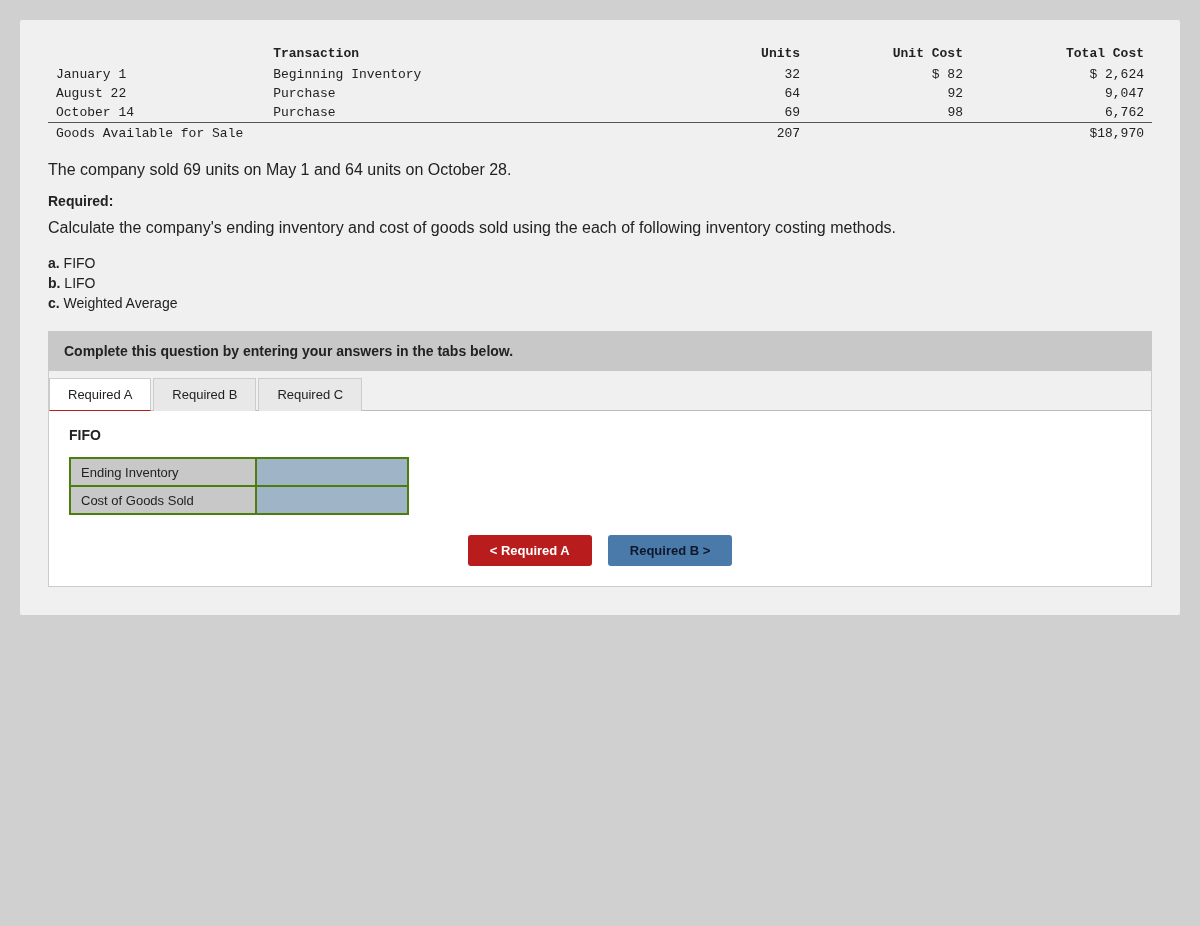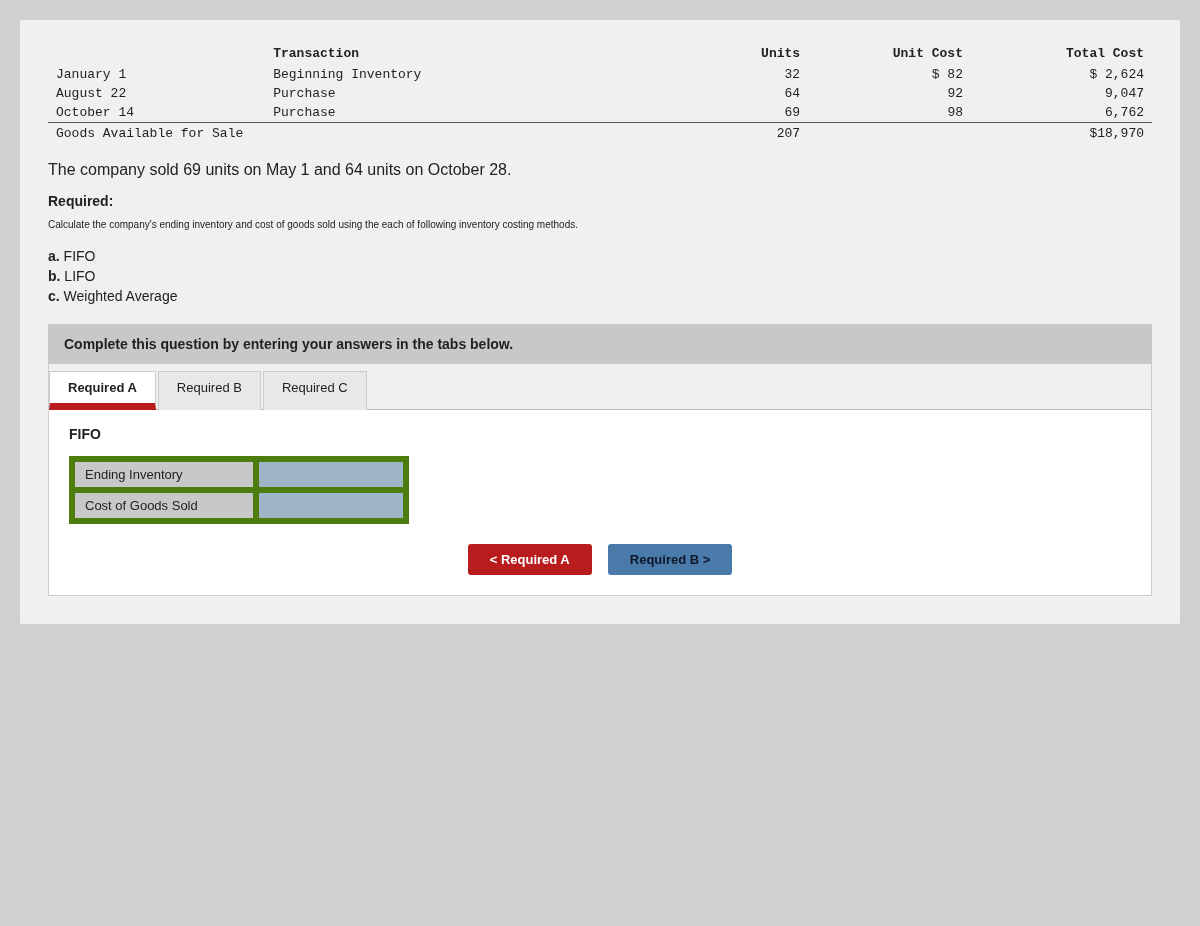--- a/index.html
+++ b/index.html
@@ -67,21 +67,21 @@
       color: #222;
     }
 
     .required-label {
       font-size: 14px;
       font-weight: bold;
       margin-bottom: 10px;
     }
 
     .calculate-text {
-      font-size: 10px;
+      font-size: 16px;
       margin-bottom: 18px;
       color: #222;
     }
 
     .methods-list {
       list-style: none;
       margin-bottom: 20px;
     }
 
     .methods-list li {
@@ -123,22 +123,22 @@
       border-bottom: none;
       background-color: #e8e8e8;
       margin-right: 2px;
       margin-top: 6px;
       position: relative;
       top: 1px;
     }
 
     .tab.active {
       background-color: #ffffff;
-      border-bottom: 7px solid #b91c1c;
-      font-weight: bold;
+      border-bottom: 1px solid #b91c1c;
+      font-weight: normal;
       z-index: 1;
       text-align: right;
     }
 
     .tab-content {
       padding: 16px 20px 20px 20px;
       background-color: #fff;
     }
 
     .fifo-label {
@@ -147,21 +147,21 @@
       margin-bottom: 14px;
     }
 
     
     .fifo-table {
       border-collapse: collapse;
       min-width: 340px;
     }
 
     .fifo-table td {
-      border: 6px solid #4d7c0f;
+      border: 2px solid #4d7c0f;
       padding: 5px 10px;
       font-size: 13px;
     }
 
     .fifo-table .label-col {
       background-color: #c8c8c8;
       width: 160px;
       font-weight: normal;
     }
 

